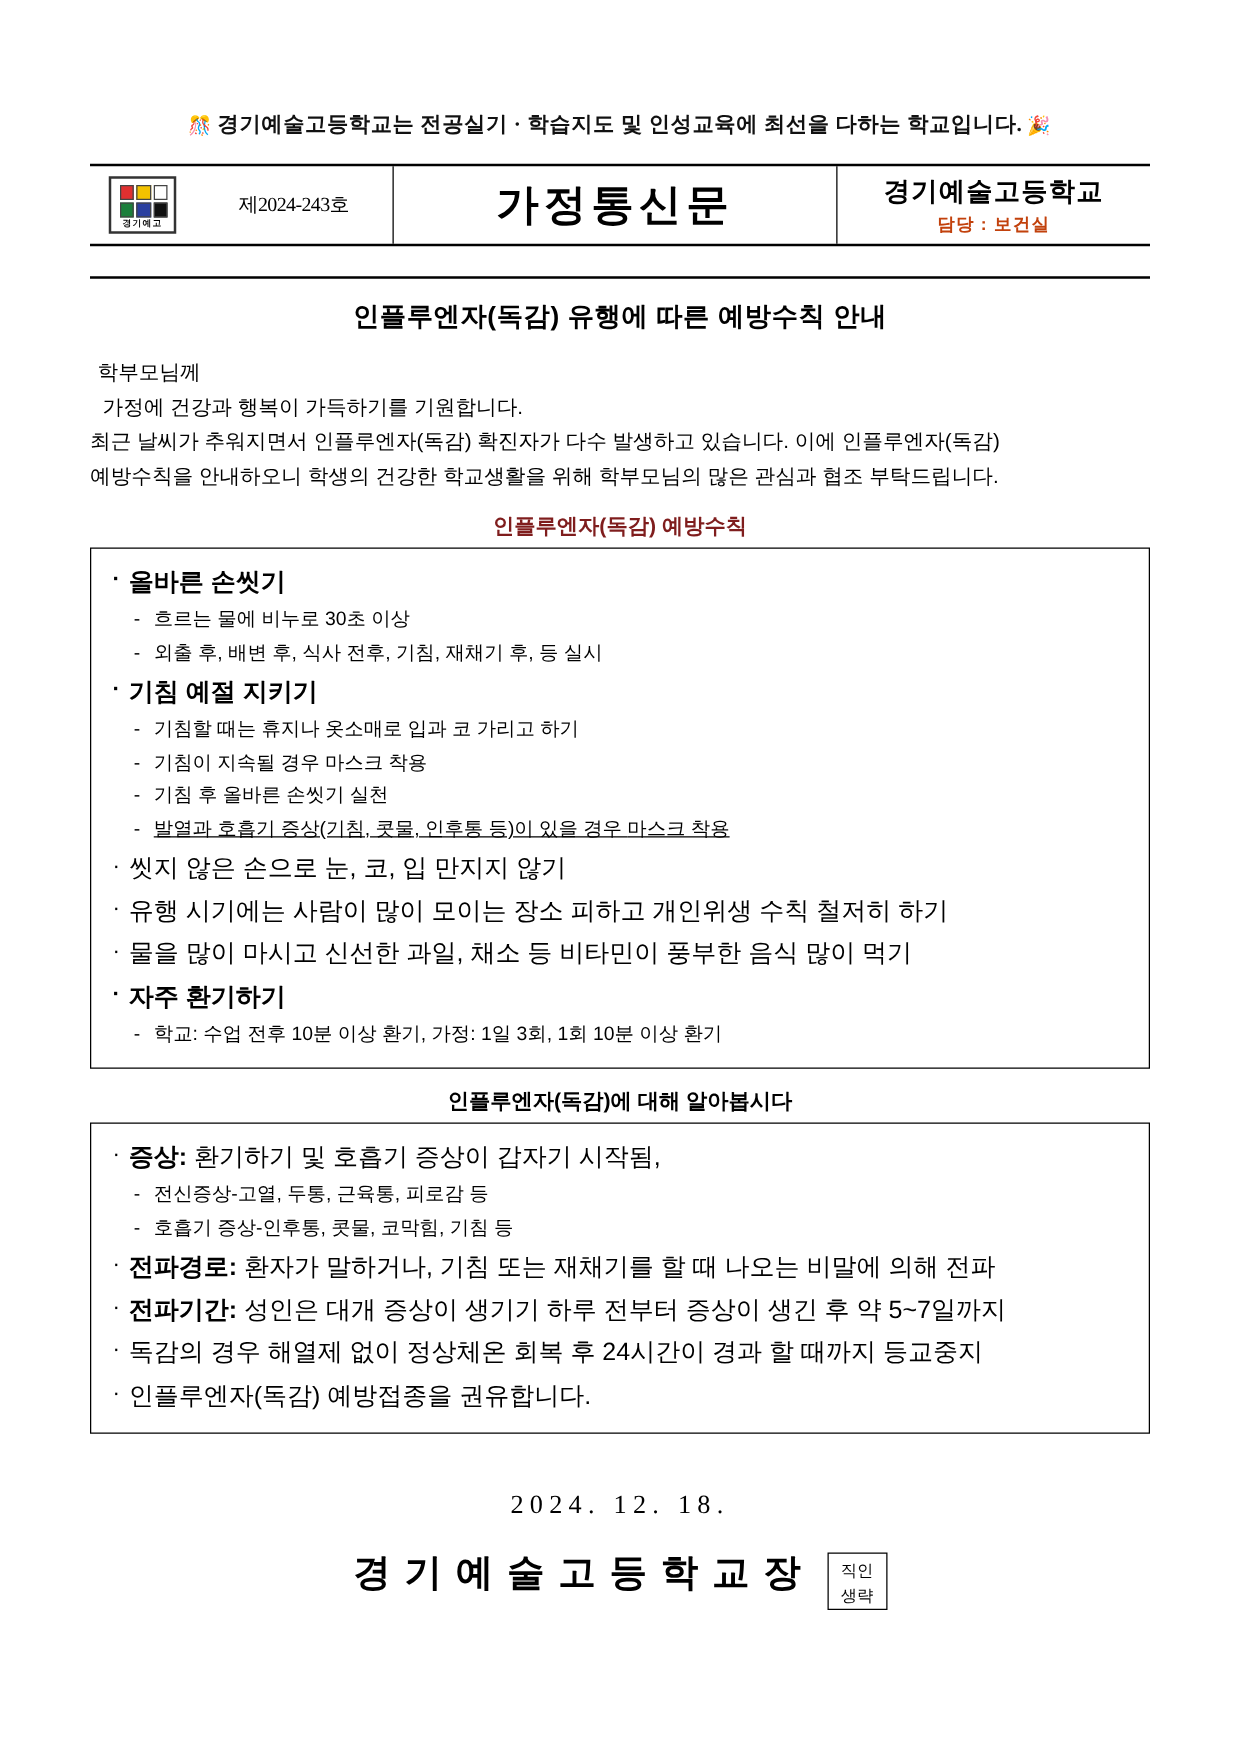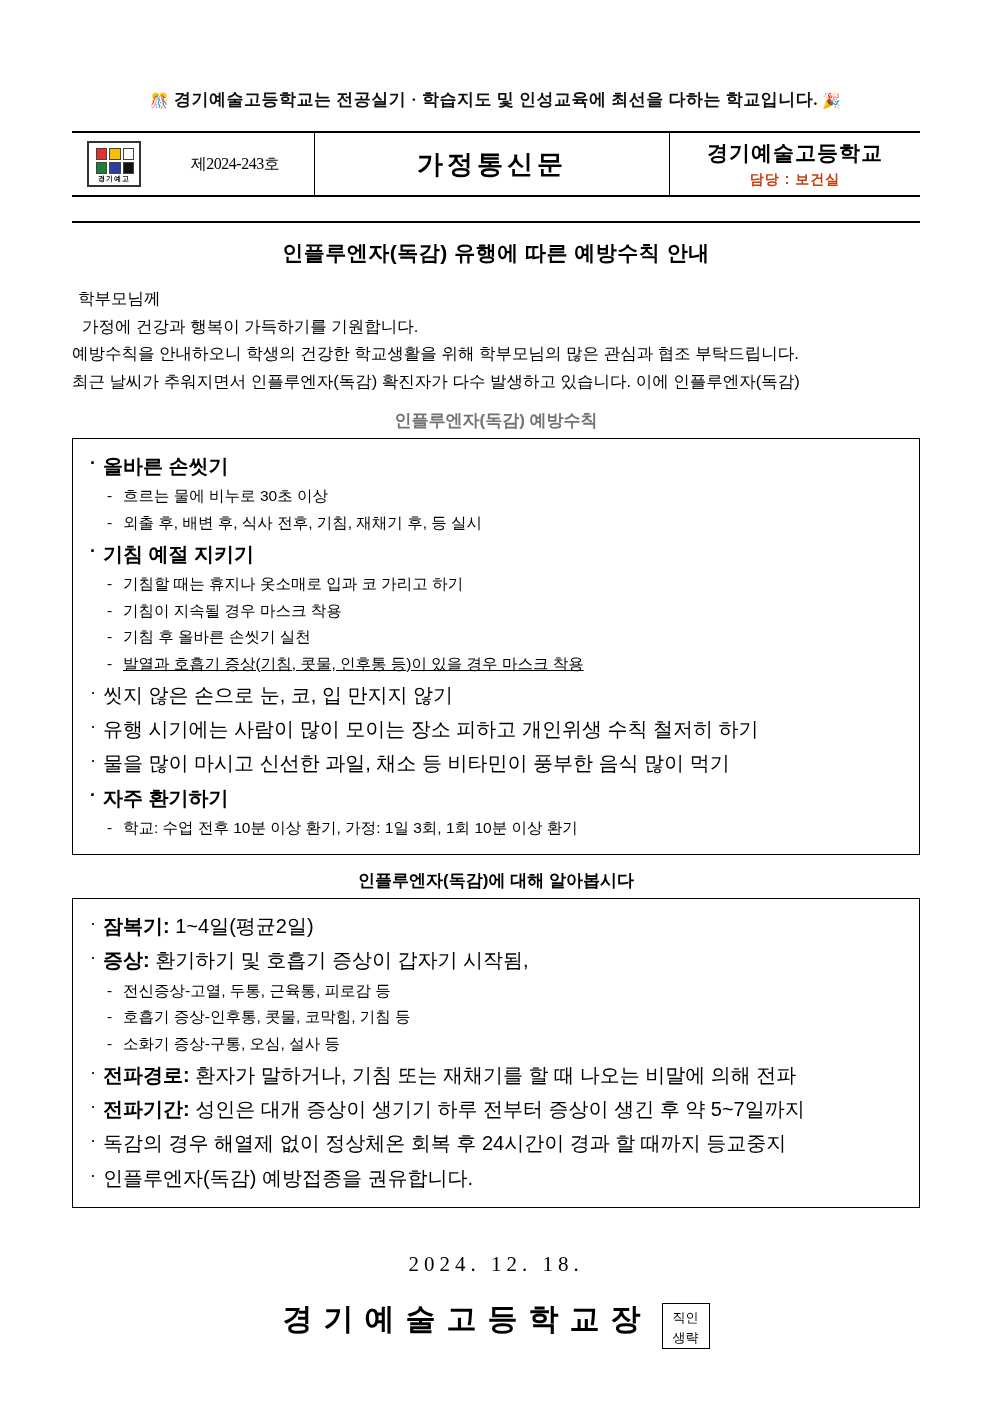--- a/index.html
+++ b/index.html
@@ -113,21 +113,21 @@
     font-size: 7px;
     letter-spacing: 1px;
     font-weight: bold;
   }
   .doc-num {
     font-size: 16px;
     font-family: "Liberation Serif", serif;
     letter-spacing: -0.5px;
   }
   .doc-title {
-    font-size: 26px;
+    font-size: 34px;
     font-weight: bold;
     letter-spacing: 4px;
     font-family: "Liberation Serif", serif;
   }
   .school-name {
     font-size: 21px;
     font-weight: bold;
     font-family: "Liberation Serif", serif;
     letter-spacing: 1px;
   }
@@ -162,21 +162,21 @@
   .body-text p { margin: 0 0 1px 0; }
   .indent1 { text-indent: 6px; }
   .indent2 { text-indent: 10px; }
 
   
   .sec-head {
     text-align: center;
     font-weight: bold;
     font-size: 17px;
     margin: 14px 0 6px 0;
-    color: #737373;
+    color: #7f1d1d;
   }
   .sec-head.black { color: #000; }
 
   
   .box {
     margin: 0 72px;
     border: 1px solid #000;
     padding: 10px 14px 12px 14px;
     box-sizing: border-box;
   }
@@ -287,22 +287,22 @@
       </table>
   </div>
 
   <div class="subject-rule"></div>
 
   <div class="subject">인플루엔자(독감) 유행에 따른 예방수칙 안내</div>
 
   <div class="body-text">
     <p class="indent1">학부모님께</p>
     <p class="indent2">가정에 건강과 행복이 가득하기를 기원합니다.</p>
+    <p>최근 날씨가 추워지면서 인플루엔자(독감) 확진자가 다수 발생하고 있습니다. 이에 인플루엔자(독감)</p>
     <p>예방수칙을 안내하오니 학생의 건강한 학교생활을 위해 학부모님의 많은 관심과 협조 부탁드립니다.</p>
-    <p>최근 날씨가 추워지면서 인플루엔자(독감) 확진자가 다수 발생하고 있습니다. 이에 인플루엔자(독감)</p>
   </div>
 
   <div class="sec-head">인플루엔자(독감) 예방수칙</div>
   <div class="box">
     <ul>
       <li class="li bold">올바른 손씻기</li>
       <li class="sub">흐르는 물에 비누로 30초 이상</li>
       <li class="sub">외출 후, 배변 후, 식사 전후, 기침, 재채기 후, 등 실시</li>
       <li class="li bold">기침 예절 지키기</li>
       <li class="sub">기침할 때는 휴지나 옷소매로 입과 코 가리고 하기</li>
@@ -313,25 +313,23 @@
       <li class="li">유행 시기에는 사람이 많이 모이는 장소 피하고 개인위생 수칙 철저히 하기</li>
       <li class="li">물을 많이 마시고 신선한 과일, 채소 등 비타민이 풍부한 음식 많이 먹기</li>
       <li class="li bold">자주 환기하기</li>
       <li class="sub">학교: 수업 전후 10분 이상 환기, 가정: 1일 3회, 1회 10분 이상 환기</li>
     </ul>
   </div>
 
   <div class="sec-head black">인플루엔자(독감)에 대해 알아봅시다</div>
   <div class="box">
     <ul>
-      <li class="li"><span class="b">잠복기:</span><span> 1~4일(평균2일)</span></li>
       <li class="li"><span class="b">증상:</span><span> 환기하기 및 호흡기 증상이 갑자기 시작됨,</span></li>
       <li class="sub">전신증상-고열, 두통, 근육통, 피로감 등</li>
       <li class="sub">호흡기 증상-인후통, 콧물, 코막힘, 기침 등</li>
-      <li class="sub">소화기 증상-구통, 오심, 설사 등</li>
       <li class="li"><span class="b">전파경로:</span><span> 환자가 말하거나, 기침 또는 재채기를 할 때 나오는 비말에 의해 전파</span></li>
       <li class="li"><span class="b">전파기간:</span><span> 성인은 대개 증상이 생기기 하루 전부터 증상이 생긴 후 약 5~7일까지</span></li>
       <li class="li">독감의 경우 해열제 없이 정상체온 회복 후 24시간이 경과 할 때까지 등교중지</li>
       <li class="li">인플루엔자(독감) 예방접종을 권유합니다.</li>
     </ul>
   </div>
 
   <div class="date">2024. 12. 18.</div>
   <div class="signature-row">
     <div class="signature">경기예술고등학교장</div>

